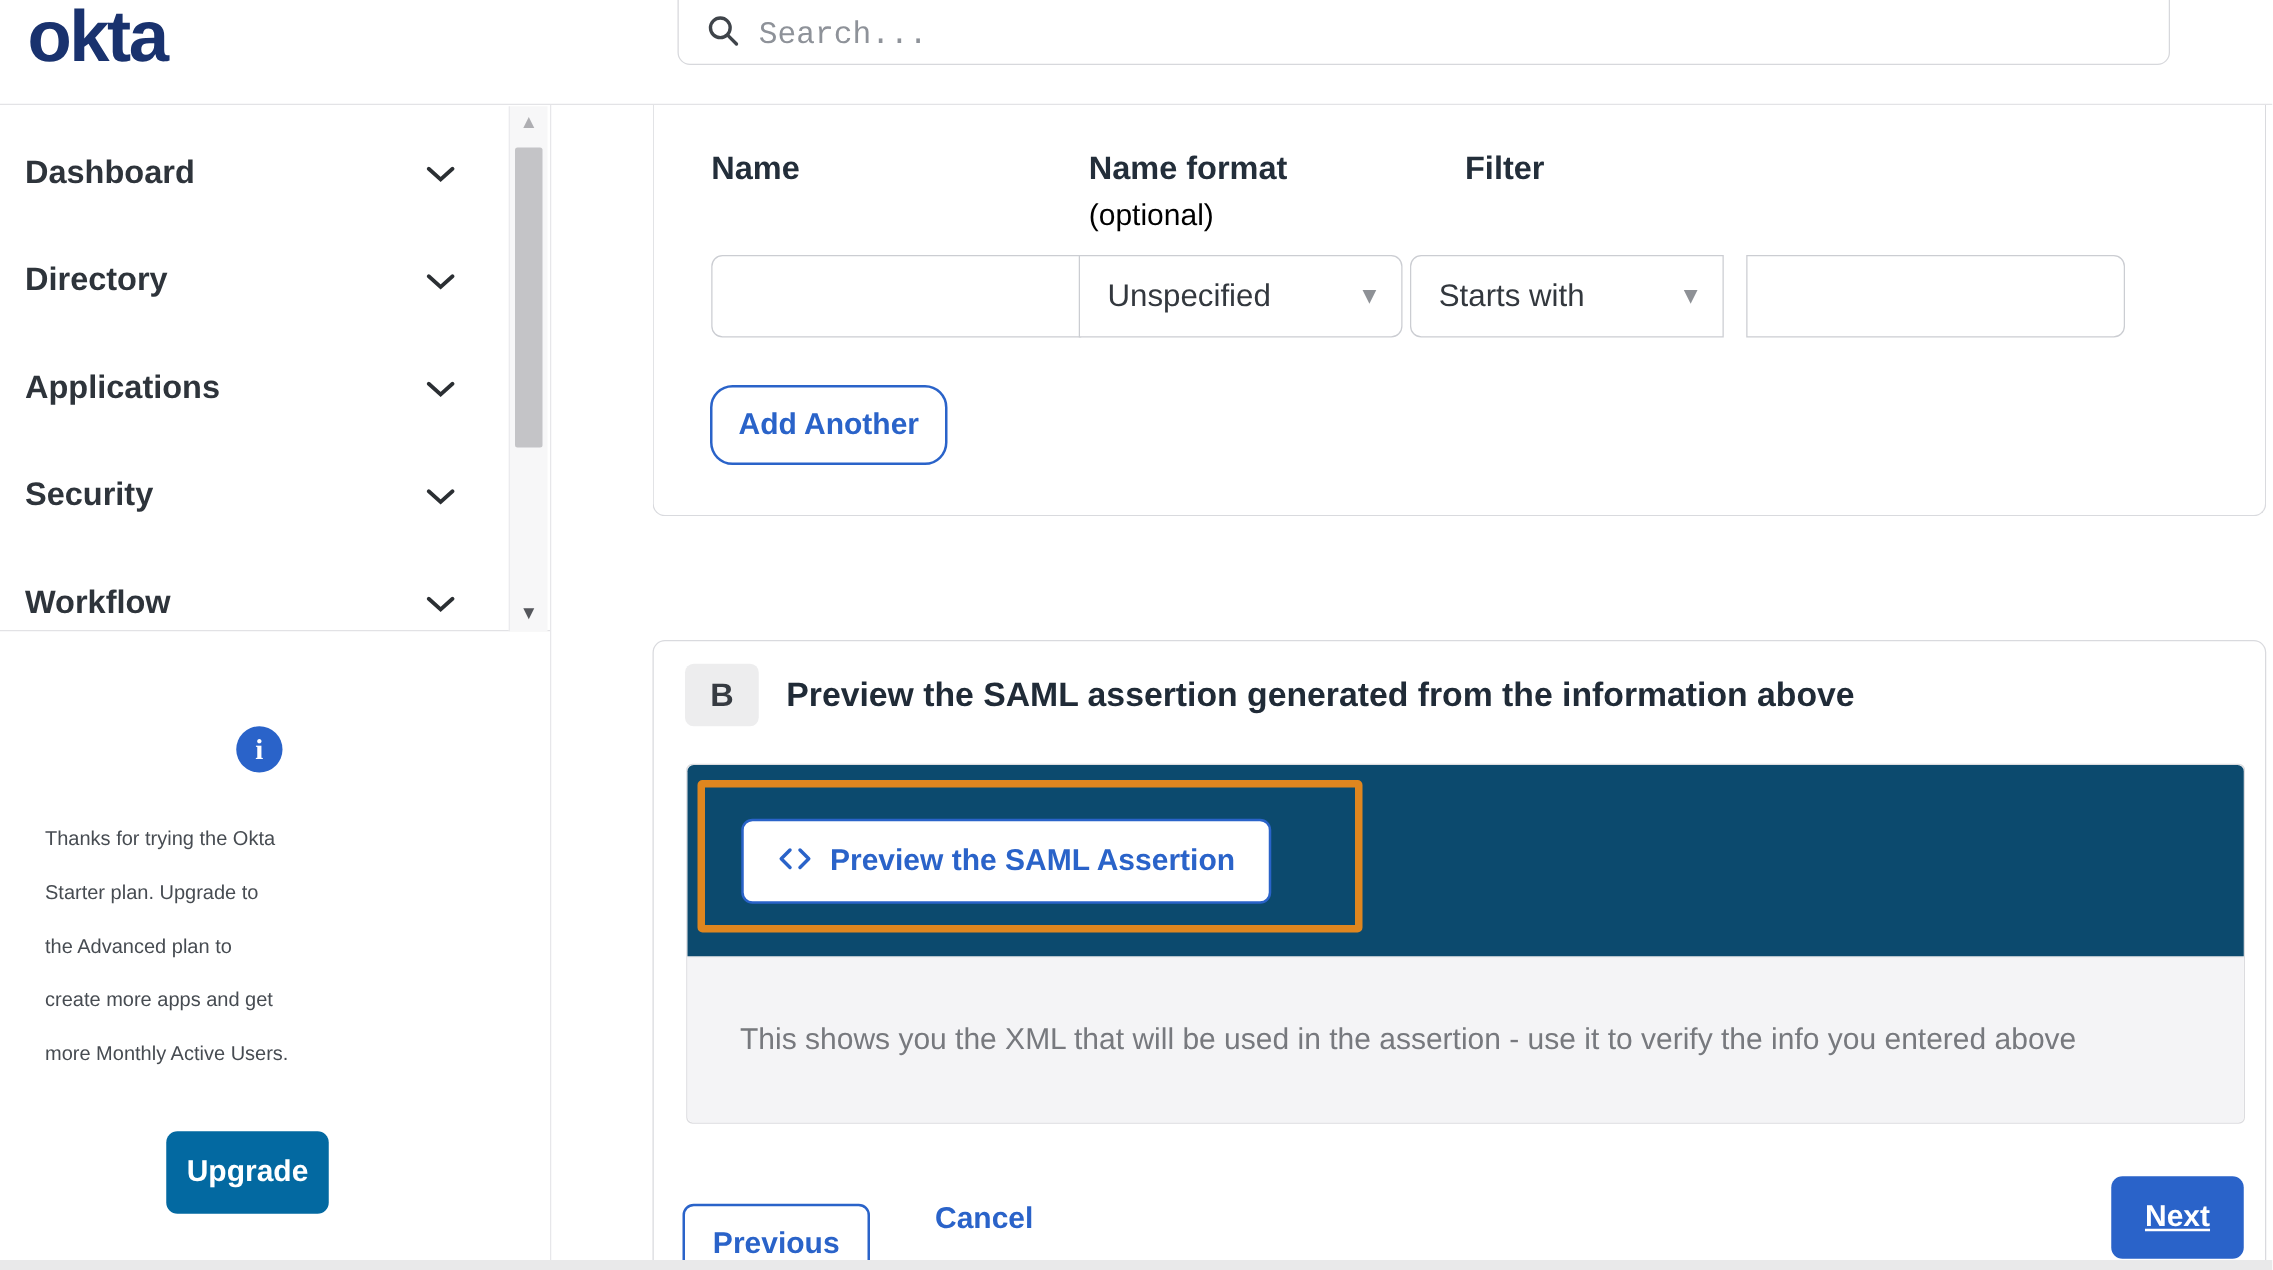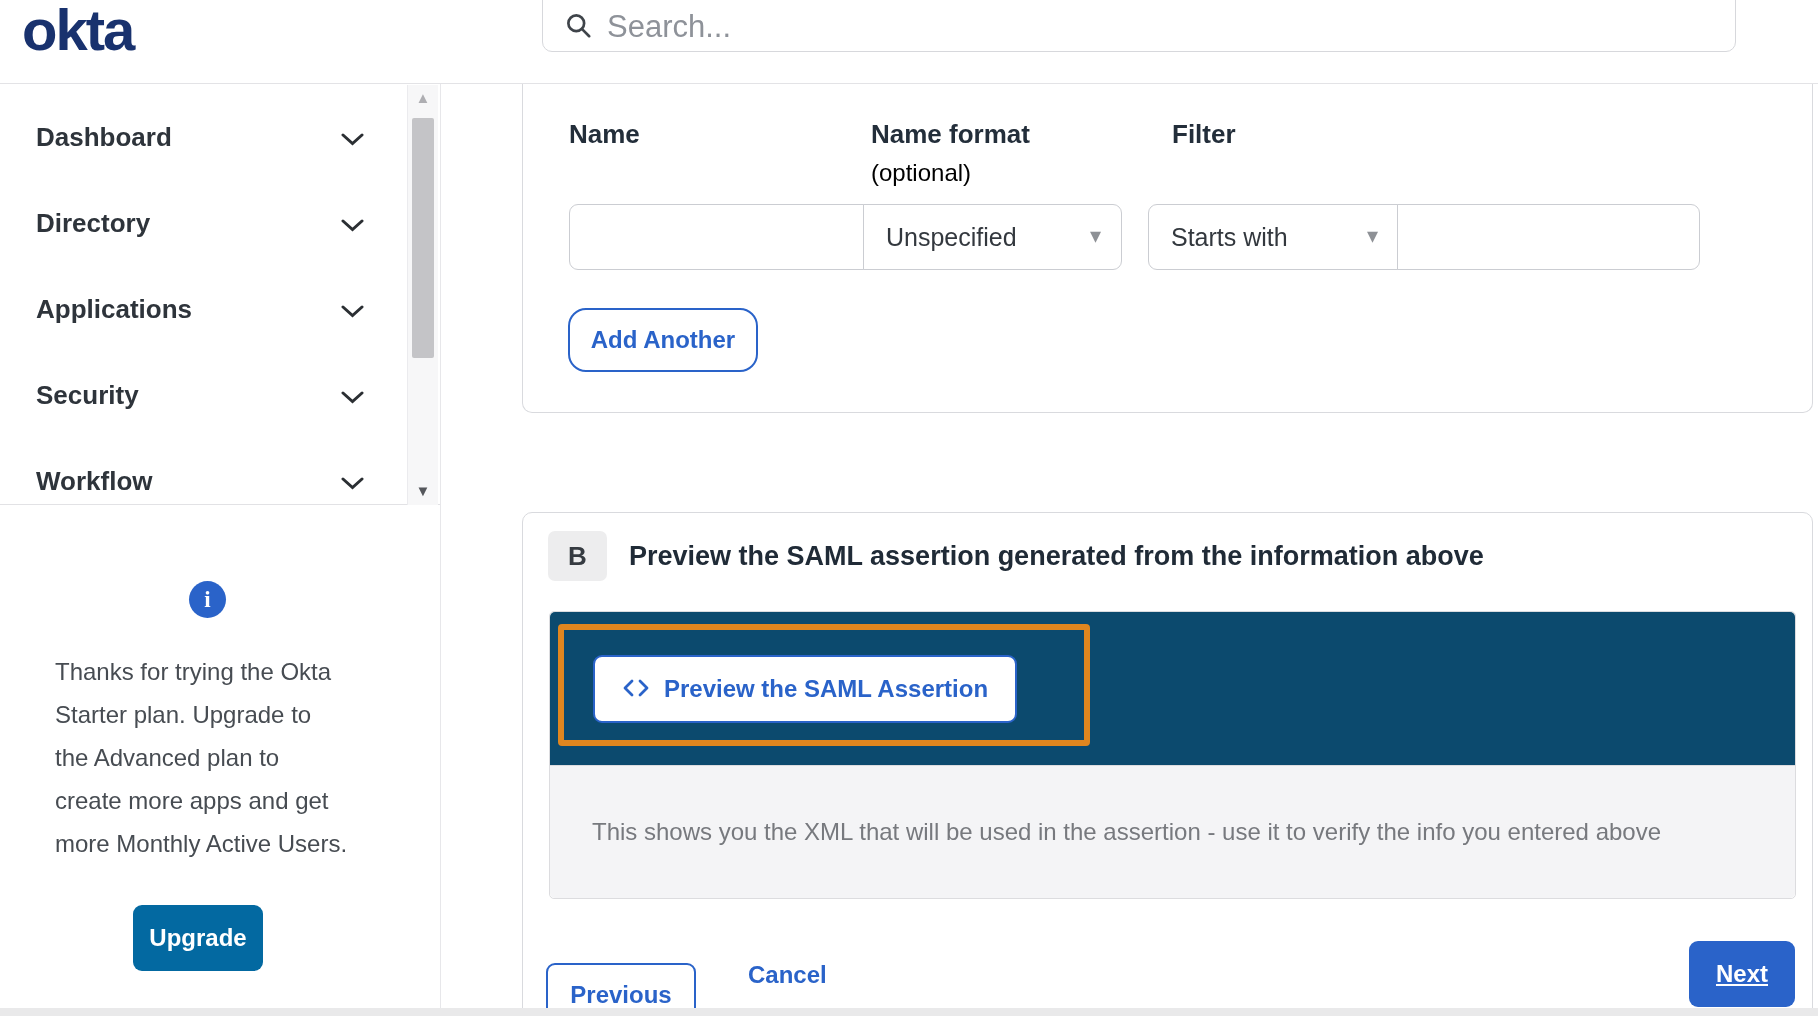--- a/index.html
+++ b/index.html
@@ -12,41 +12,41 @@
   .header { position:absolute; left:0; top:0; width:1818px; height:84px; background:#fff; border-bottom:1px solid #e3e3e6; z-index:4; }
   .logo { position:absolute; left:22px; top:-4px; font-size:58px; font-weight:800; letter-spacing:-2px; color:#19326e; }
   .search-box {
     position:absolute; left:542px; top:-14px; width:1194px; height:66px;
     background:#fff; border:1px solid #d7d8dc; border-radius:10px;
     display:flex; align-items:center; padding:16px 20px 0 22px;
   }
   .search-box svg { flex:0 0 auto; }
   .search-input {
     flex:1; border:none; outline:none; background:transparent;
-    font-family:Liberation Sans, sans-serif; font-size:31px; color:#333; margin-left:15px;
+    font-family:Liberation Mono, monospace; font-size:25px; color:#333; margin-left:15px;
   }
   .search-input::placeholder { color:#8e9299; }
   
   .sidebar-border { position:absolute; left:440px; top:84px; width:1px; height:924px; background:#e7e7ea; z-index:1; }
   .sidenav { position:absolute; left:0; top:84px; width:440px; height:421px; background:#fff; border-bottom:1px solid #e2e2e5; overflow:hidden; padding-top:10px; }
   .nav-item {
     height:86px; display:flex; align-items:center; justify-content:space-between;
-    padding:0 76px 0 36px; font-size:26px; font-weight:600; color:#2e343b; cursor:pointer;
+    padding:0 76px 0 20px; font-size:26px; font-weight:600; color:#2e343b; cursor:pointer;
   }
   .scrollbar { position:absolute; left:407px; top:85px; width:31px; height:420px; background:#f7f7f8; border-left:1px solid #ebebee; z-index:2; }
   .scroll-up   { position:absolute; top:4px;    left:0; width:100%; text-align:center; font-size:15px; color:#aeaeb2; cursor:pointer; }
   .scroll-down { position:absolute; bottom:6px; left:0; width:100%; text-align:center; font-size:15px; color:#55575c; cursor:pointer; }
   .scroll-thumb { position:absolute; top:33px; left:4px; width:22px; height:240px; background:#c4c4c7; border-radius:2px; cursor:grab; }
   
   .info-icon {
     position:absolute; left:189px; top:581px; width:37px; height:37px; border-radius:50%;
     background:#2a63c9; color:#fff; display:flex; align-items:center; justify-content:center;
     font-size:23px; font-weight:700; font-family:"Liberation Serif", serif;
   }
-  .info-text { position:absolute; left:55px; top:650px; width:340px; font-size:24px; line-height:43px; color:#474c52; }
+  .info-text { position:absolute; left:36px; top:650px; width:340px; font-size:16px; line-height:43px; color:#474c52; }
   .upgrade-btn {
     position:absolute; left:133px; top:905px; width:130px; height:66px;
     background:#0369a1; border:none; border-radius:9px; color:#fff; font-weight:700; font-size:24px;
     font-family:"Liberation Sans", sans-serif; display:flex; align-items:center; justify-content:center; cursor:pointer;
   }
   
   .panel1 {
     position:absolute; left:522px; top:83px; width:1291px; height:330px; background:#fff;
     border:1px solid #d9dade; border-top:none; border-radius:0 0 10px 10px;
   }
@@ -183,21 +183,21 @@
   <div class="col-hint" style="left:348px; top:76px;">(optional)</div>
   <div class="col-label" style="left:649px; top:36px;">Filter</div>
 
   <input class="tf round-l" style="left: 46px; width: 296px;" type="text" value="">
 
   <div class="sel round-r" style="left:341px; width:259px;">
     <span>Unspecified</span>
     <span class="caret">▾</span>
   </div>
 
-  <div class="sel round-l" style="left:625px; width:251px;text-align:right;">
+  <div class="sel round-l" style="left:605px; width:251px;text-align:right;">
     <span>Starts with</span>
     <span class="caret">▾</span>
   </div>
 
   <input class="tf round-r" style="left: 875px; width: 303px;" type="text" value="">
 
   <button class="btn-outline add-another">Add Another</button>
 </section>
 
 <section class="panel2">

